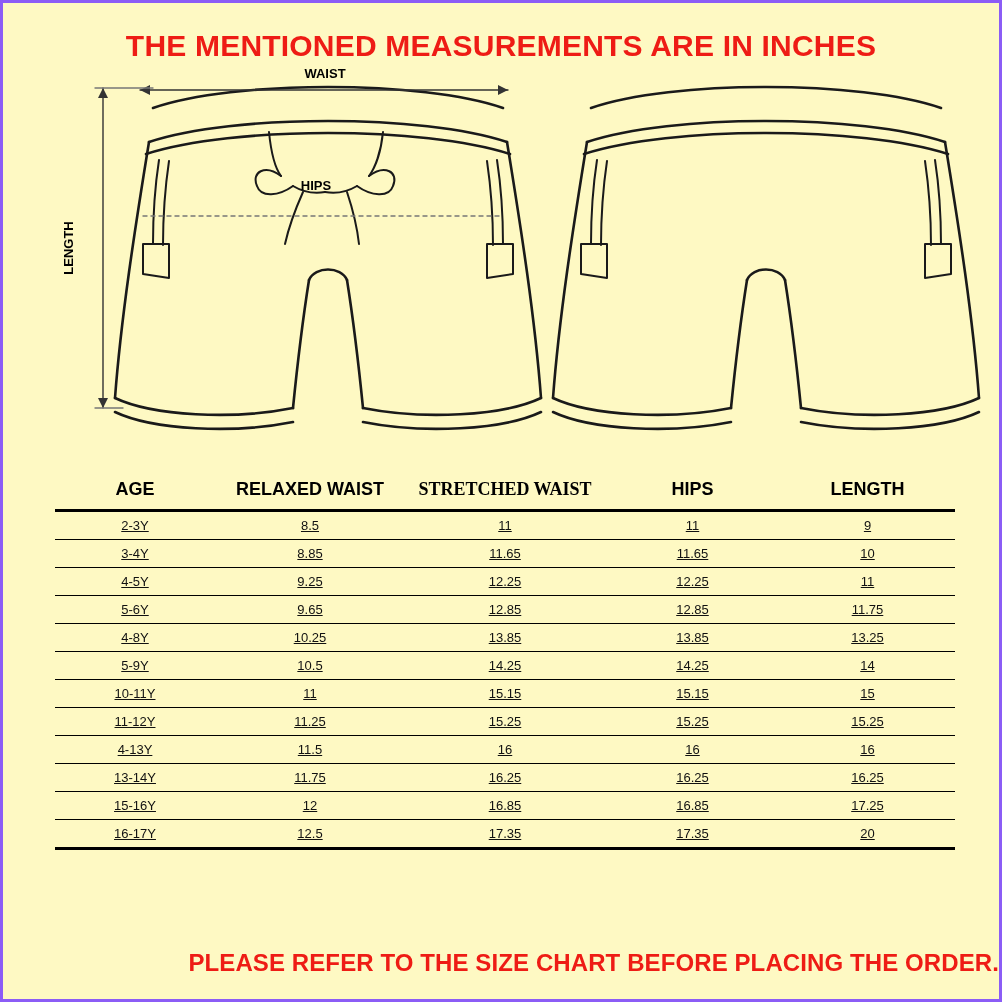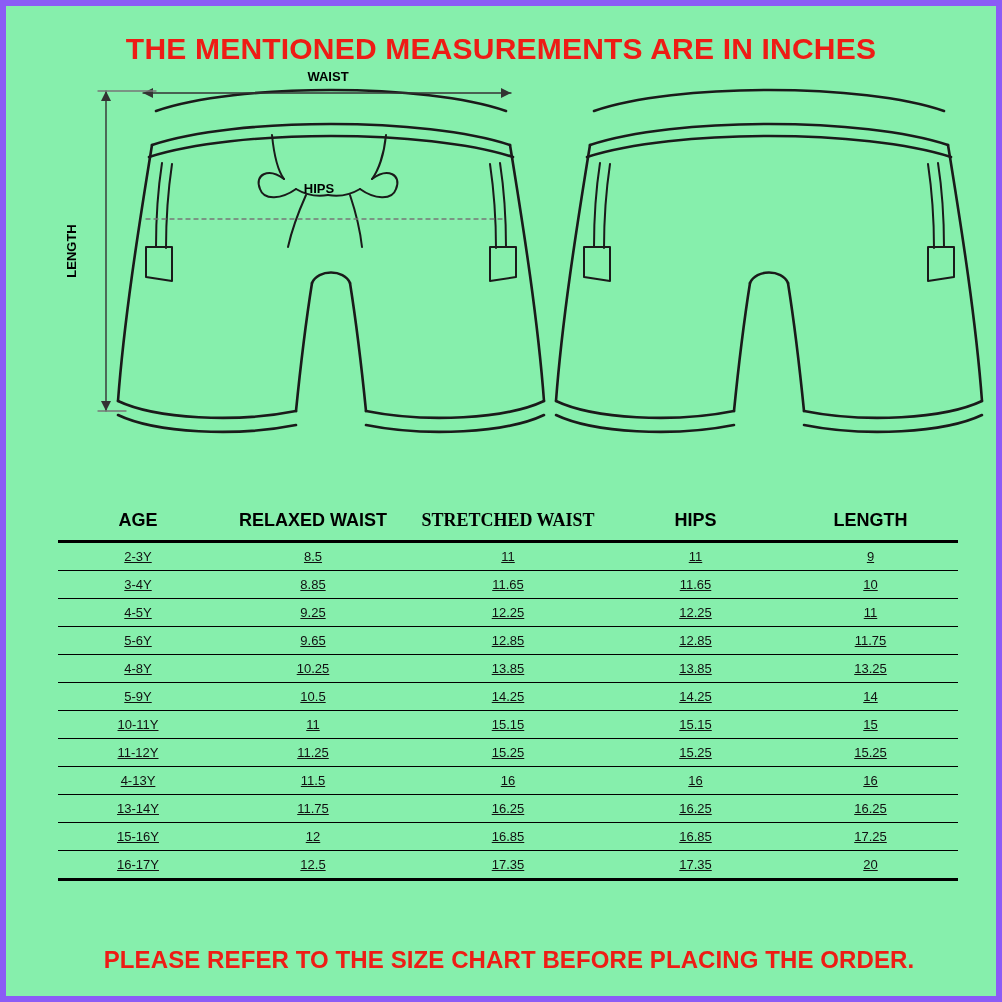--- a/index.html
+++ b/index.html
@@ -12,40 +12,40 @@
     background: #ffffff;
     font-family: "Liberation Sans", sans-serif;
     color: #111111;
     overflow: hidden;
   }
   .page {
     position: relative;
     width: 1002px;
     height: 1002px;
     box-sizing: border-box;
-    border: 6px solid #8b5cf6;
-    background: #86efac;
+    border: 3px solid #8b5cf6;
+    background: #fef9c3;
   }
   .title-bar {
     text-align: center;
     padding-top: 26px;
   }
   .title-text {
     color: #ee1c15;
     font-size: 30px;
     font-weight: bold;
     letter-spacing: 0.2px;
     line-height: 1.1;
   }
   .footer-bar {
     position: absolute;
     left: 16px;
     right: 0;
     bottom: 22px;
-    text-align: center;
+    text-align: right;
   }
   .footer-text {
     color: #ee1c15;
     font-size: 24px;
     font-weight: bold;
     letter-spacing: 0.1px;
   }
   .diagram {
     position: relative;
     width: 1002px;
@@ -58,21 +58,20 @@
   .table-wrap {
     position: absolute;
     left: 52px;
     top: 470px;
     width: 900px;
   }
   table.size-chart {
     border-collapse: collapse;
     width: 900px;
     table-layout: fixed;
-    margin-top: 28px;
   }
   table.size-chart th {
     font-size: 18px;
     font-weight: bold;
     text-align: center;
     padding: 6px 0 9px 0;
     border-bottom: 3px solid #000000;
     color: #000000;
   }
   table.size-chart td {

